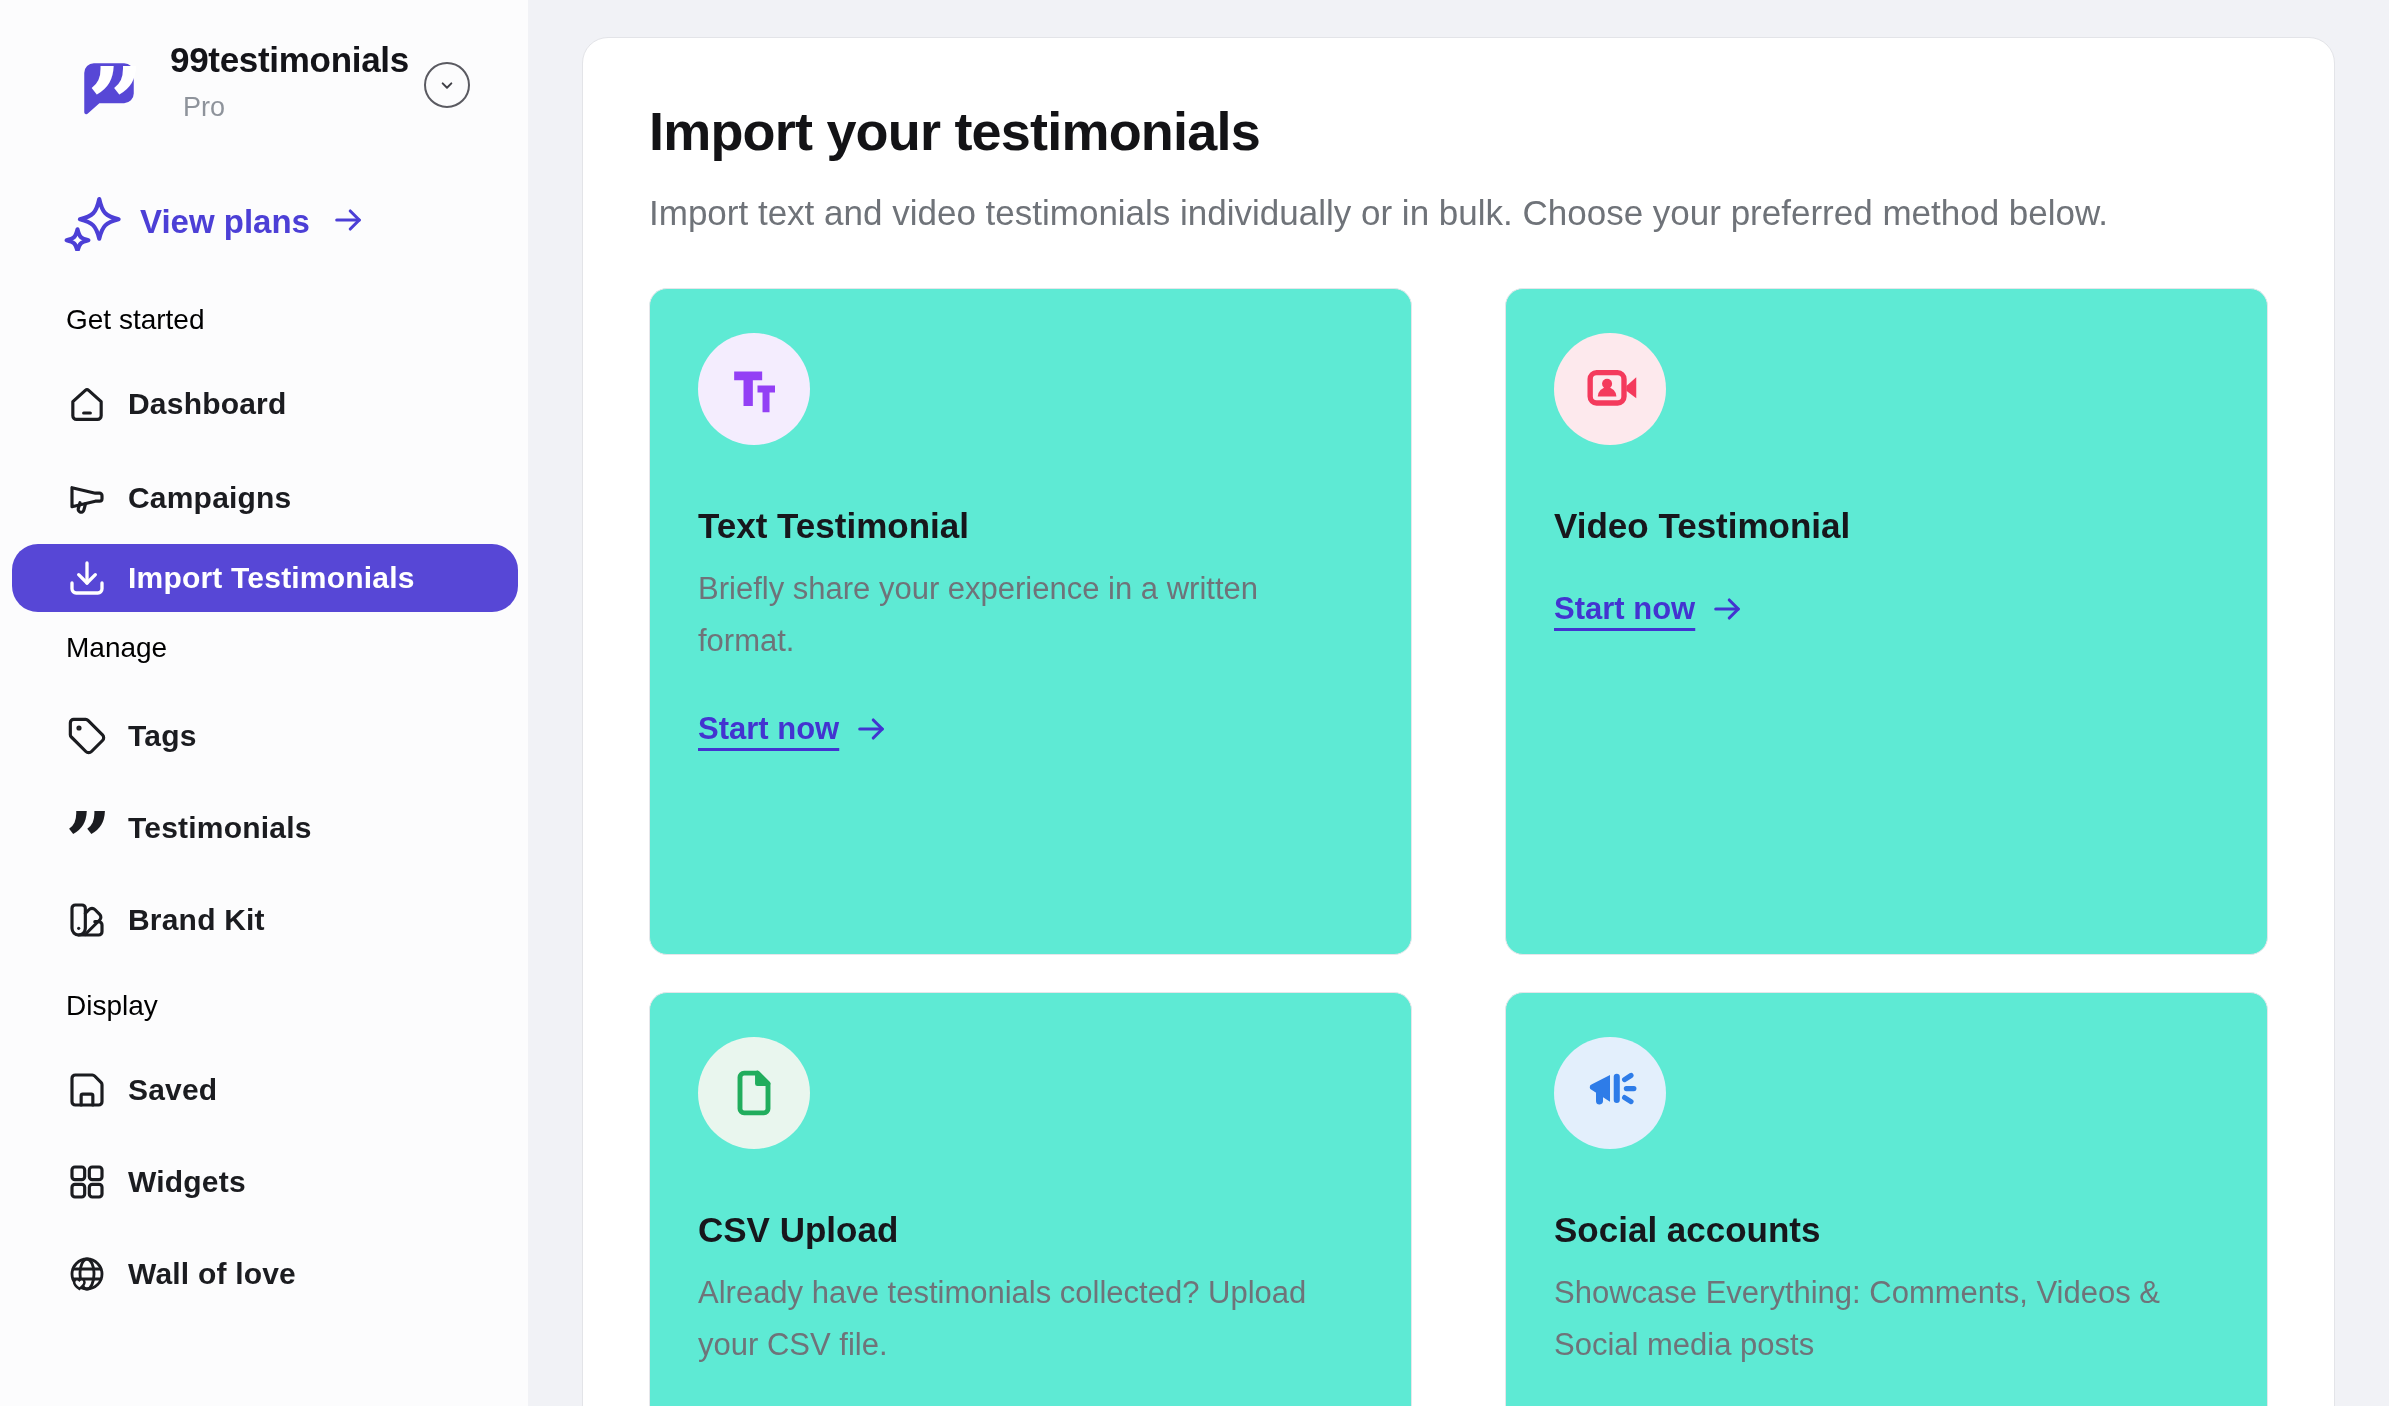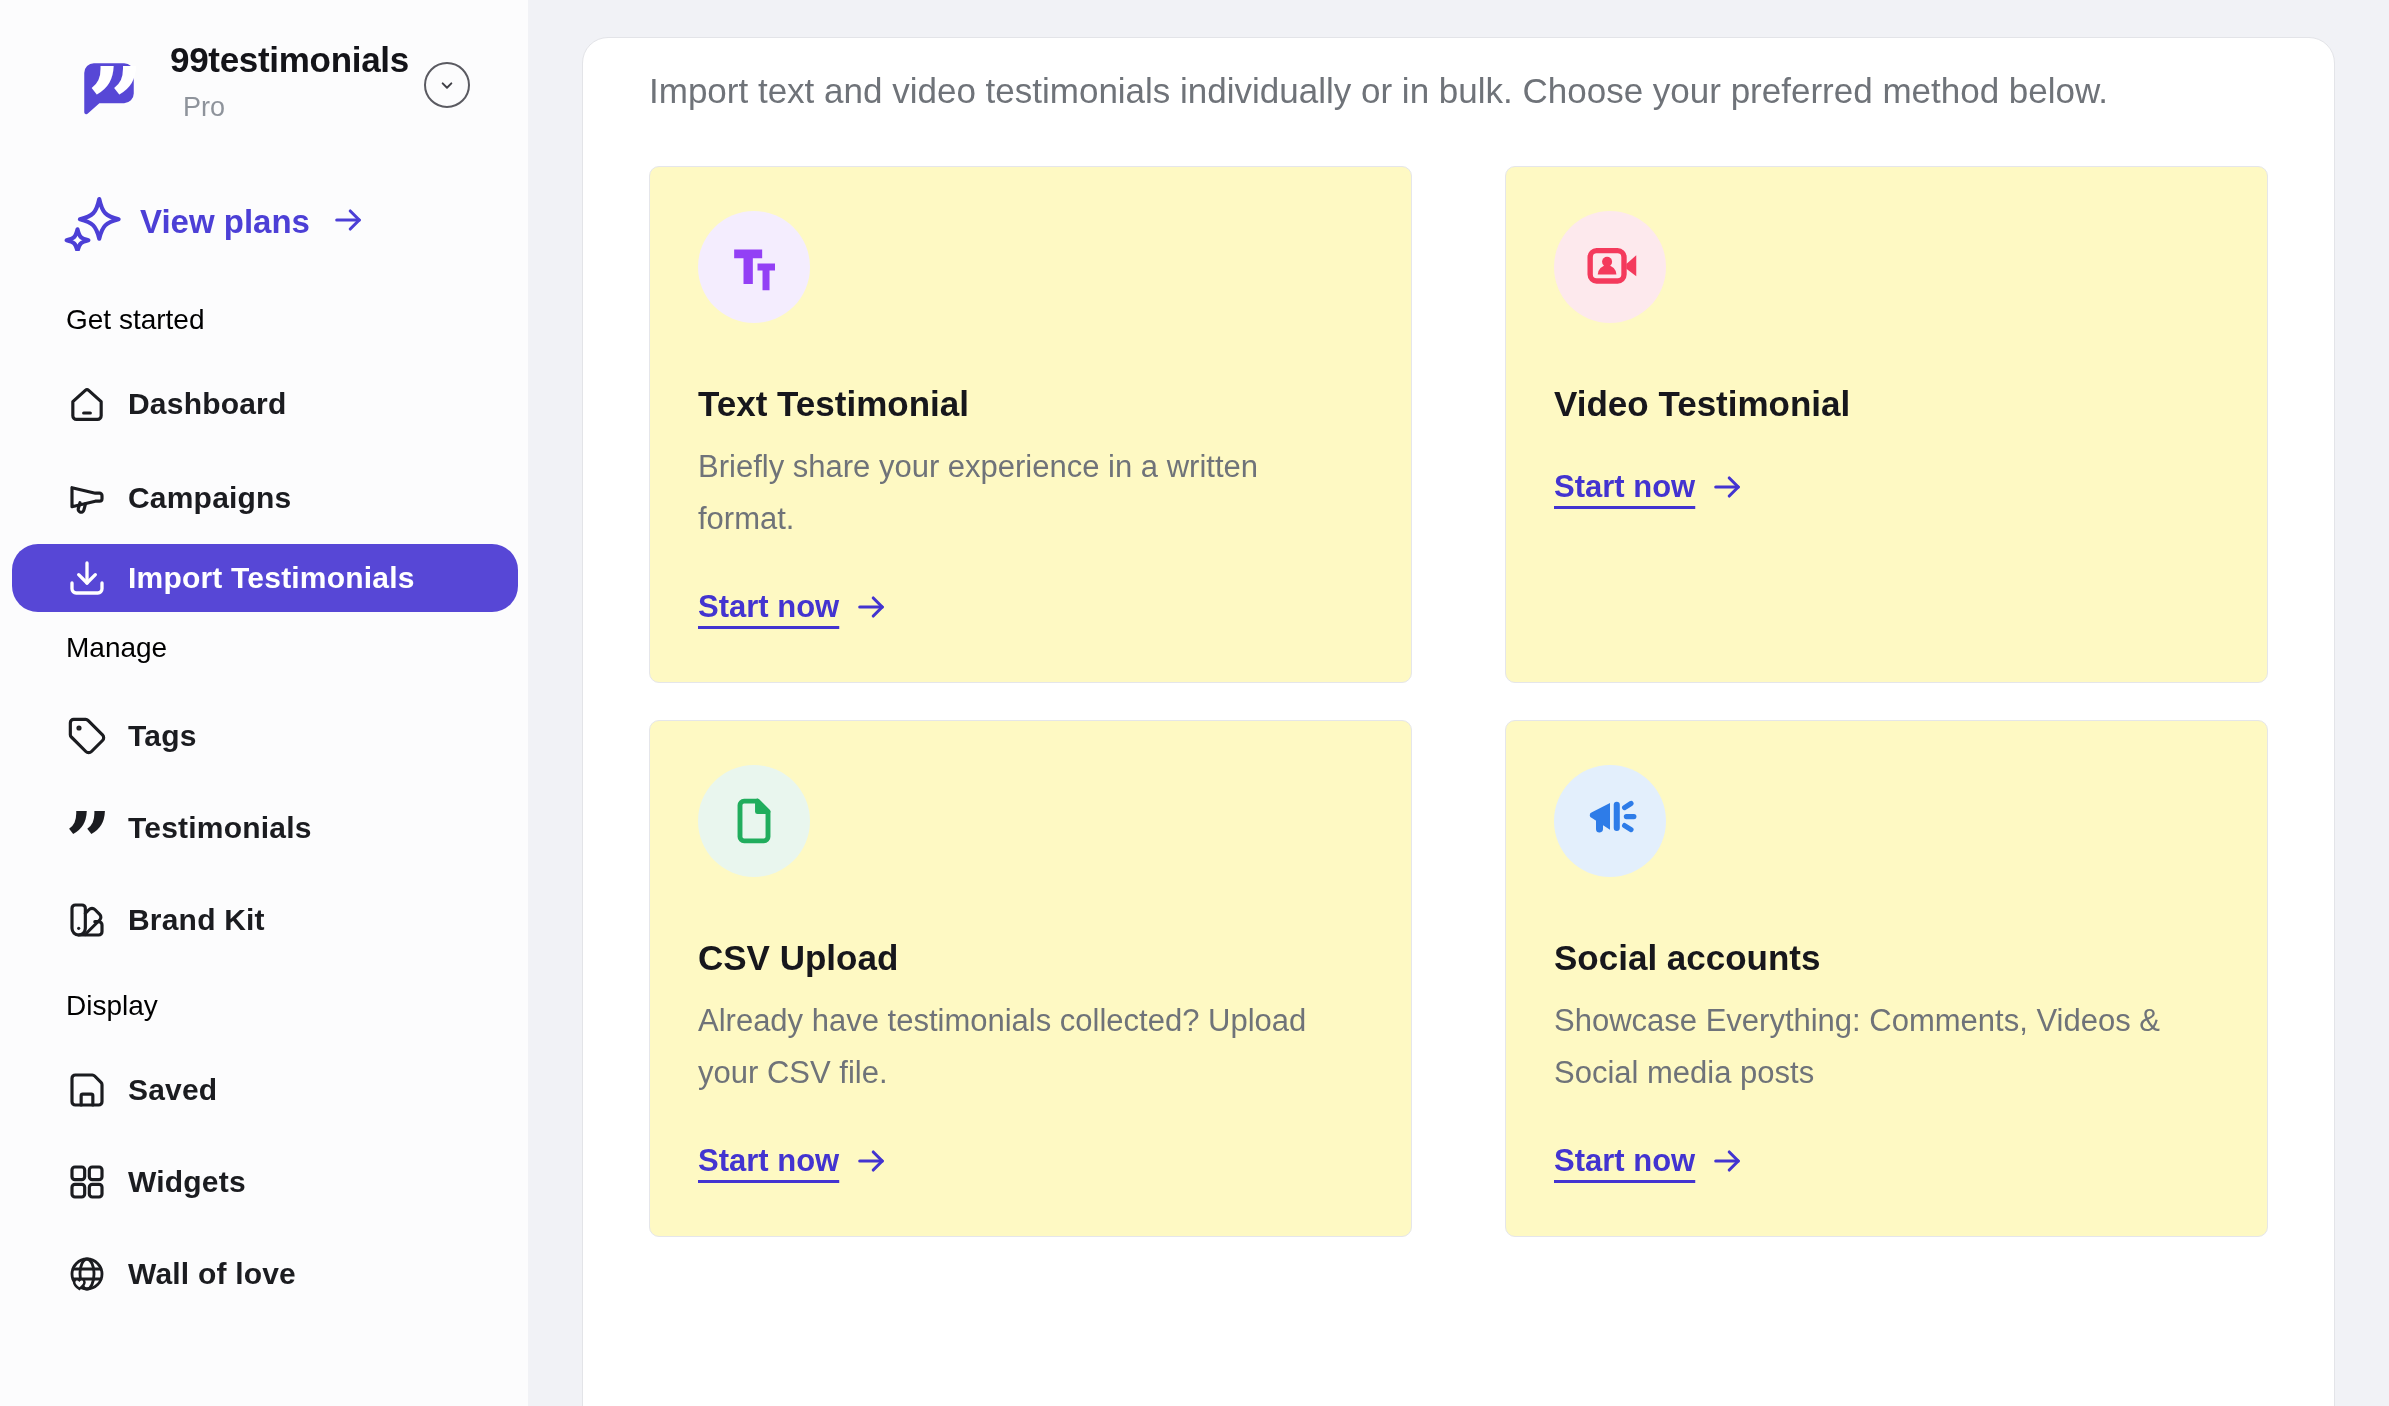--- a/index.html
+++ b/index.html
@@ -50,22 +50,22 @@
   
   .panel{
     position:absolute;left:582px;top:37px;width:1753px;height:1410px;
     background:#ffffff;border:1px solid #e3e4e8;border-radius:26px;
     padding:0 66px;box-sizing:border-box;
   }
   .page-title{margin:64px 0 0;font-size:54px;line-height:58px;font-weight:700;color:#131316;letter-spacing:-0.8px;}
   .page-subtitle{margin:26px 0 0;font-size:35px;line-height:54px;color:#6f7379;max-width:1580px;}
   .cards{margin-top:48px;display:grid;grid-template-columns:1fr 1fr;column-gap:93px;row-gap:37px;}
   .card{
-    border:1px solid #e5e6ea;border-radius:10px;background:#fef9c3;
-    height:517px;padding:44px 48px;box-sizing:border-box;
+    border:1px solid #e5e6ea;border-radius:18px;background:#5eead4;
+    height:667px;padding:44px 48px;box-sizing:border-box;
   }
   .card-icon-circle{width:112px;height:112px;border-radius:50%;display:flex;align-items:center;justify-content:center;}
   .card-icon-circle svg{width:56px;height:56px;display:block;}
   .card-title{margin:60px 0 0;font-size:35px;line-height:42px;font-weight:600;color:#17171c;}
   .card-desc{margin:16px 0 0;font-size:31px;line-height:52px;color:#6f7379;max-width:680px;}
   .cta{display:inline-flex;align-items:center;gap:14px;margin-top:44px;color:var(--link,#4334d0);cursor:pointer;text-decoration:none;}
   .cta .cta-label{
     font-size:31px;font-weight:700;
     text-decoration:underline;text-decoration-thickness:3px;text-underline-offset:9px;
   }
@@ -201,20 +201,21 @@
               <path d="M7.4 20.9c-1.9-1.4-3.1-2.7-3.1-4a1.8 1.8 0 0 1 3.1-1.2 1.8 1.8 0 0 1 3.1 1.2c0 1.3-1.2 2.6-3.1 4Z" fill="#fcfcfd" stroke-width="1.5"></path>
             </svg>
           </span>
           <span class="nav-label">Wall of love</span>
         </div>
       </div>
     </nav>
 </div>
 
 <div class="panel">
+  <h1 class="page-title">Import your testimonials</h1>
   <p class="page-subtitle">Import text and video testimonials individually or in bulk. Choose your preferred method below.</p>
   <div class="cards" id="cards-grid">
       <div class="card"><div class="card-icon-circle" style="background: rgb(244, 237, 254); color: rgb(147, 64, 245);">
           <span style="display: flex;">
             <svg viewBox="0 0 48 48" fill="currentColor">
               <path d="M7 9h24v7.5h-8v22h-8v-22H7Z"></path>
               <path d="M27 21h15v6h-4.7v17h-6v-17H27Z"></path>
             </svg>
           </span>
         </div><h2 class="card-title">Text Testimonial</h2><p class="card-desc">Briefly share your experience in a written format.</p><a class="cta">

